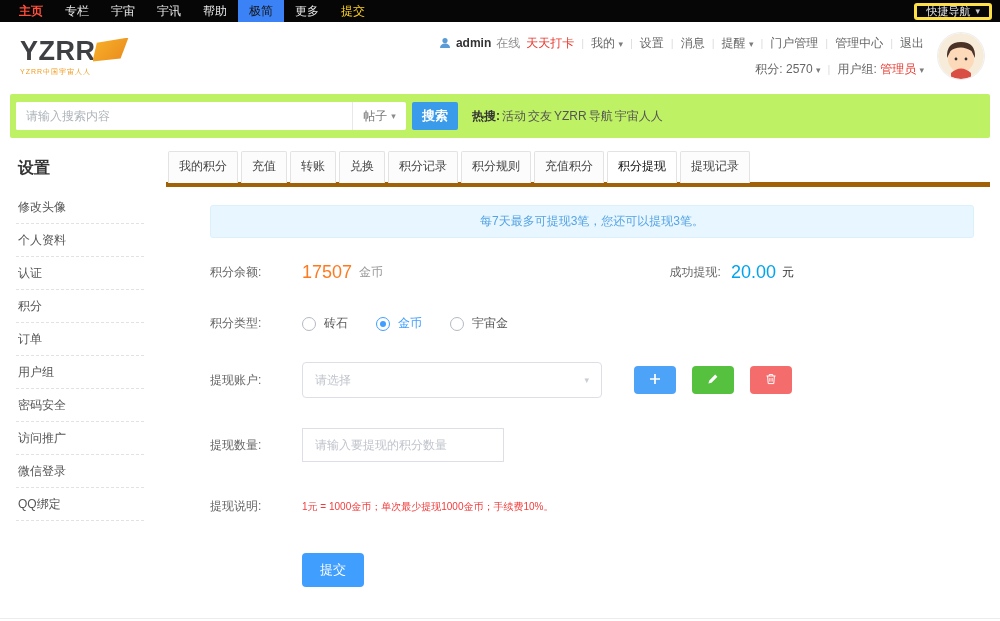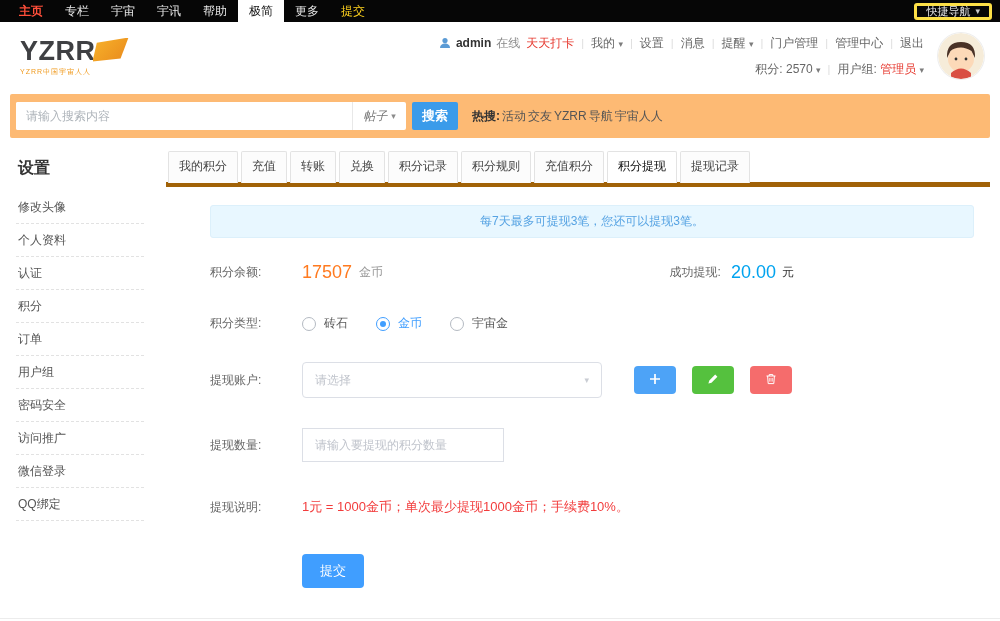--- a/index.html
+++ b/index.html
@@ -4,21 +4,21 @@
 <style>
   * { margin:0; padding:0; box-sizing:border-box; font-family:"Liberation Sans","DejaVu Sans",sans-serif; }
   body { width:1000px; height:621px; background:#fff; overflow:hidden; font-size:12px; color:#333; }
   .page { width:1000px; height:621px; position:relative; background:#fff; }
   a { text-decoration:none; color:inherit; cursor:pointer; }
 
   
   .topnav { height:22px; background:#060606; display:flex; align-items:stretch; padding:0 8px; }
   .tn-item { display:flex; align-items:center; padding:0 11px; font-size:12px; color:#e6e6e6; }
   .tn-red { color:#ff4f3a; font-weight:bold; }
-  .tn-hl { background:#ffffff; color:#151515; }
+  .tn-hl { background:#3b82f6; color:#151515; }
   .tn-yellow { color:#ffd21e; }
   .quicknav { margin-left:auto; align-self:center; display:flex; align-items:center; gap:5px; border:3px solid #fde047; border-radius:3px; height:17px; padding:0 9px; color:#ececec; font-size:11px; }
   .caret { font-size:9px; color:inherit; opacity:.85; }
 
   
   .header { height:68px; display:flex; align-items:center; padding:0 16px 0 20px; }
   .logo { display:flex; flex-direction:column; line-height:1; }
   .logo-row { display:flex; align-items:flex-start; gap:1px; }
   .logo-text { font-size:27px; font-weight:bold; color:#3f4043; letter-spacing:.5px; }
   .logo-swoosh { width:36px; height:24px; background:linear-gradient(135deg,#f8b32a,#e8881c); clip-path:polygon(12% 22%, 100% 0, 78% 88%, 0 100%); margin-left:-4px; }
@@ -29,25 +29,25 @@
   .hr-row .lnk { color:#666; }
   .sep::before { content:"|"; color:#ddd; font-size:11px; }
   .sep { margin:0 7px; }
   .uicon { display:inline-flex; margin-right:5px; }
   .uname { font-weight:bold; color:#333; margin-right:5px; }
   .muted { color:#8a8a8a; margin-right:6px; }
   .red { color:#e6392f; }
   .avatar { width:46px; height:46px; border-radius:50%; overflow:hidden; flex:0 0 auto; box-shadow:0 0 0 1px #eee; cursor:pointer; }
 
   
-  .searchbar { margin:4px 10px 0; background:#fdba74; height:38px; display:flex; align-items:center; padding:22px 6px; border-radius:2px; }
+  .searchbar { margin:4px 10px 0; background:#bef264; height:38px; display:flex; align-items:center; padding:22px 6px; border-radius:2px; }
   .search-group { display:flex; height:28px; background:#fff; border-radius:2px; overflow:hidden; }
   .search-input { width:336px; height:28px; border:none; outline:none; padding:0 10px; font-size:12px; color:#333; background:#fff; }
   .search-input::placeholder { color:#aeb4ba; }
-  .search-type { width:54px; display:flex; align-items:center; justify-content:center; gap:4px; color:#777; border-left:1px solid #e8e8e8; font-size:12px; cursor:pointer;font-style:italic; }
+  .search-type { width:54px; display:flex; align-items:center; justify-content:center; gap:4px; color:#777; border-left:1px solid #e8e8e8; font-size:12px; cursor:pointer; }
   .search-btn { width:46px; height:28px; margin-left:6px; background:#3a9bea; color:#fff; border:none; border-radius:2px; font-size:13px; font-weight:bold; cursor:pointer; }
   .hot { margin-left:14px; display:flex; align-items:center; gap:2px; }
   .hot-label { font-weight:bold; color:#333; }
   .hot-item { color:#555; }
 
   
   .content { display:flex; padding:10px 10px 0 12px; }
   .sidebar { width:142px; padding:4px 10px 0 4px; }
   .side-title { font-size:16px; font-weight:bold; color:#333; padding:6px 2px 12px; }
   .side-item { padding:8px 2px 7px; border-bottom:1px dashed #e2e2e2; color:#555; font-size:12px; cursor:pointer; }
@@ -83,21 +83,21 @@
   .abtn { width:42px; height:28px; border:none; border-radius:4px; display:flex; align-items:center; justify-content:center; cursor:pointer; }
   .abtn.add { background:#4da3f7; margin-left:32px; }
   .abtn.edit { background:#55c13e; margin-left:16px; }
   .abtn.del { background:#f56c6c; margin-left:16px; }
 
   .row-amount { margin-top:30px; }
   .amount-input { width:202px; height:34px; border:1px solid #dcdfe6; border-radius:0; padding:0 12px; font-size:12px; color:#333; outline:none; }
   .amount-input::placeholder { color:#c0c4cc; }
 
   .row-note { margin-top:36px; }
-  .note-text { color:#f23c3c; font-size:13px; }
+  .note-text { color:#f23c3c; font-size:10px; }
 
   .row-submit { margin-top:38px; }
   .submit { margin-left:92px; width:62px; height:34px; background:#409eff; color:#fff; border:none; border-radius:4px; font-size:13px; cursor:pointer; }
 
   .page-footer { margin-top:42px; padding-left:44px; color:#444; font-size:12px; }
   .bottom-line { position:absolute; left:0; right:0; bottom:2px; border-top:1px solid #ececec; }
 </style>
 </head>
 <body>
 

